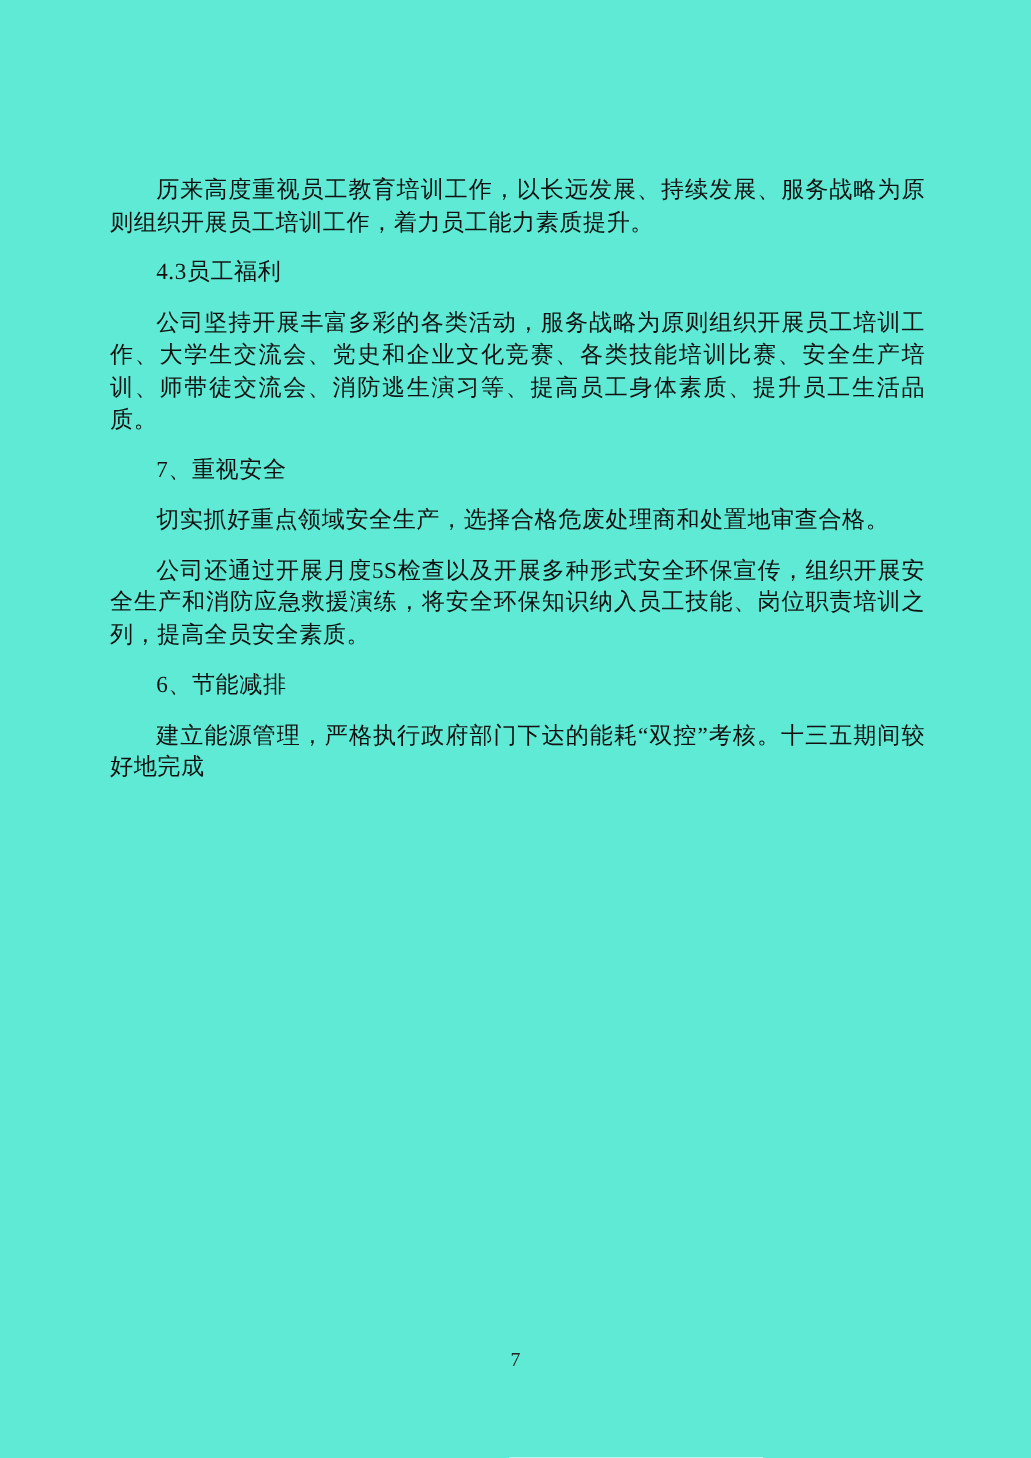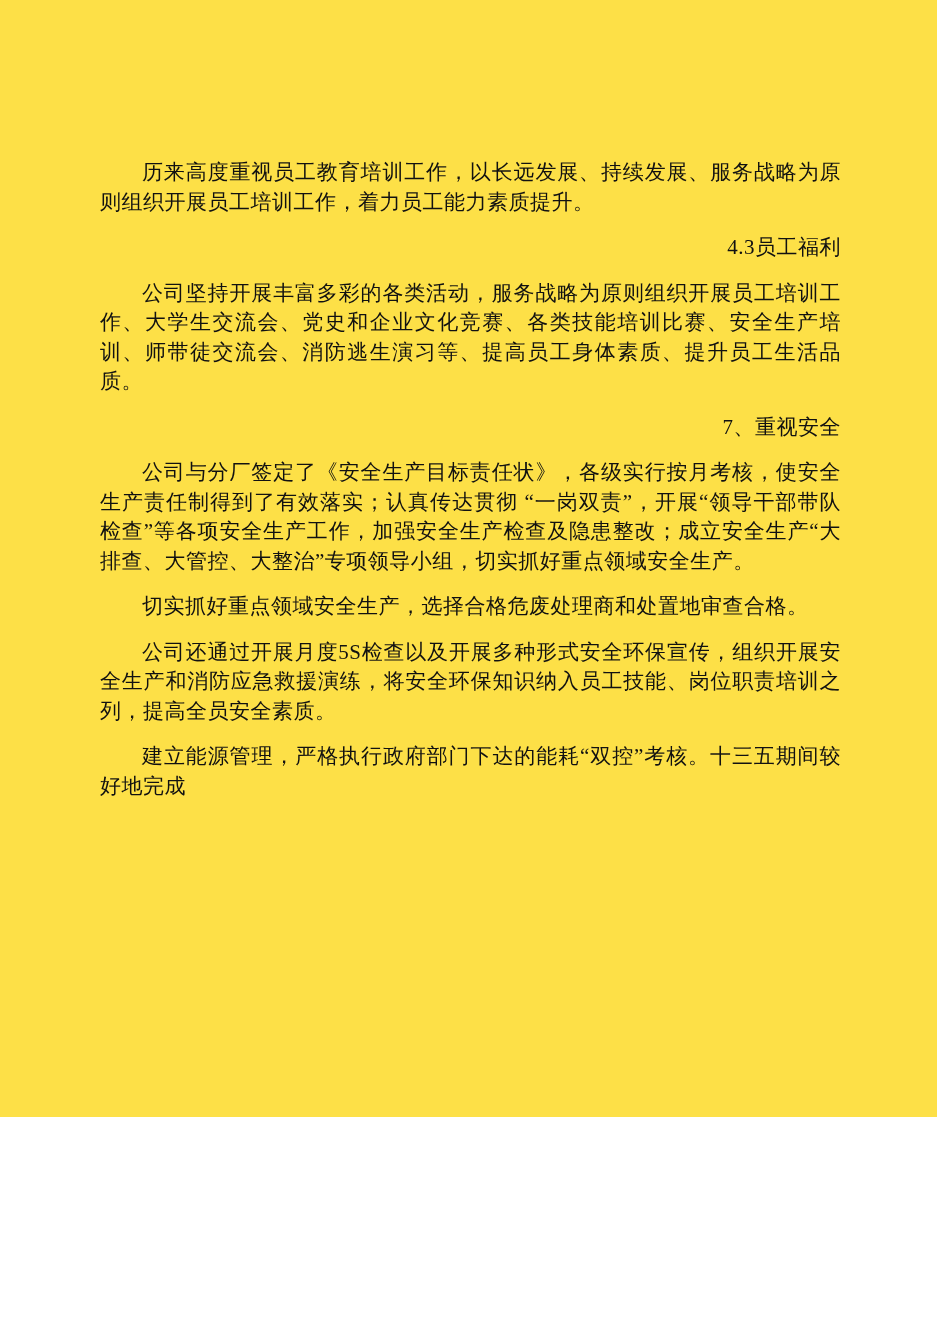--- a/index.html
+++ b/index.html
@@ -3,62 +3,62 @@
 <meta charset="utf-8">
 <style>
   html, body {
     margin: 0;
     padding: 0;
     background: #ffffff;
   }
   .page {
     position: relative;
     width: 937px;
-    height: 1117px;
-    background: #fde047;
+    height: 1325px;
+    background: #5eead4;
     font-family: "Liberation Serif", "DejaVu Serif", serif;
     color: #111111;
     overflow: hidden;
   }
   .content {
     position: absolute;
     top: 158px;
     left: 100px;
     width: 741px;
   }
   .para, .heading {
     font-size: 21px;
     line-height: 29.5px;
     margin: 0 0 16px 0;
     text-indent: 2em;
     text-align: justify;
     letter-spacing: 0.5px;
     font-weight: normal;
   }
   .heading {
-    text-align: right;
+    text-align: left;
   }
   .page-number {
     position: absolute;
     left: 0;
     width: 100%;
     top: 1226px;
     text-align: center;
     font-size: 18px;
     color: #222222;
   }
 </style>
 </head>
 <body>
 
 <div class="page">
   <div class="content">
     <p class="para">历来高度重视员工教育培训工作，以长远发展、持续发展、服务战略为原则组织开展员工培训工作，着力员工能力素质提升。</p>
     <p class="heading">4.3员工福利</p>
     <p class="para">公司坚持开展丰富多彩的各类活动，服务战略为原则组织开展员工培训工作、大学生交流会、党史和企业文化竞赛、各类技能培训比赛、安全生产培训、师带徒交流会、消防逃生演习等、提高员工身体素质、提升员工生活品质。</p>
     <p class="heading">7、重视安全</p>
-    <p class="para">公司与分厂签定了《安全生产目标责任状》，各级实行按月考核，使安全生产责任制得到了有效落实；认真传达贯彻 “一岗双责”，开展“领导干部带队检查”等各项安全生产工作，加强安全生产检查及隐患整改；成立安全生产“大排查、大管控、大整治”专项领导小组，切实抓好重点领域安全生产。</p>
     <p class="para">切实抓好重点领域安全生产，选择合格危废处理商和处置地审查合格。</p>
     <p class="para">公司还通过开展月度5S检查以及开展多种形式安全环保宣传，组织开展安全生产和消防应急救援演练，将安全环保知识纳入员工技能、岗位职责培训之列，提高全员安全素质。</p>
+    <p class="heading">6、节能减排</p>
     <p class="para">建立能源管理，严格执行政府部门下达的能耗“双控”考核。十三五期间较好地完成</p>
   </div>
   <div class="page-number">7</div>
 </div>
 
 </body></html>

